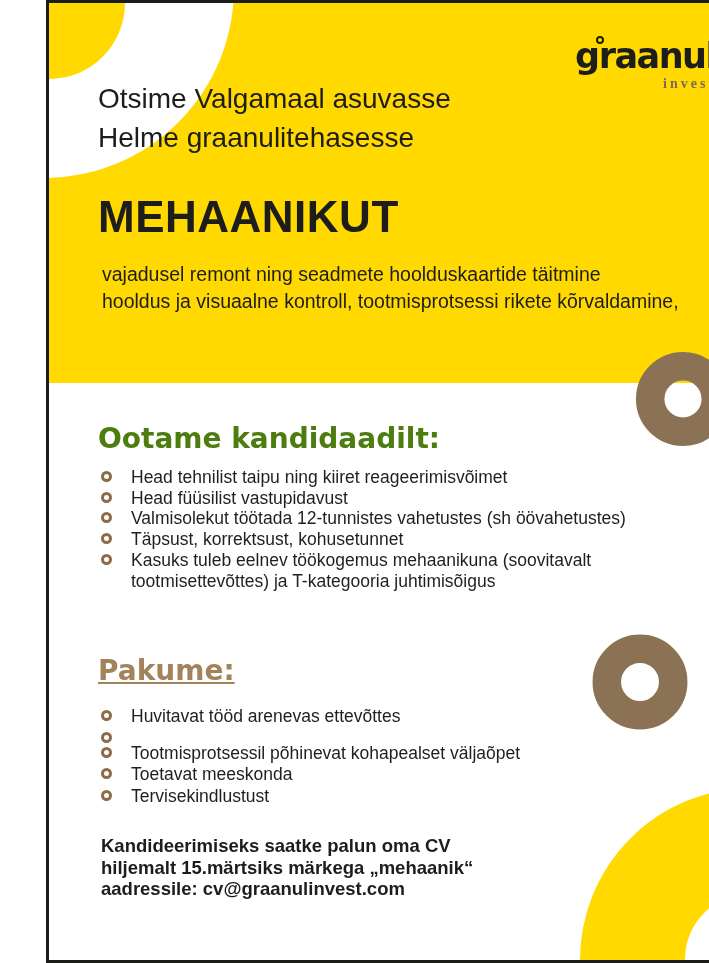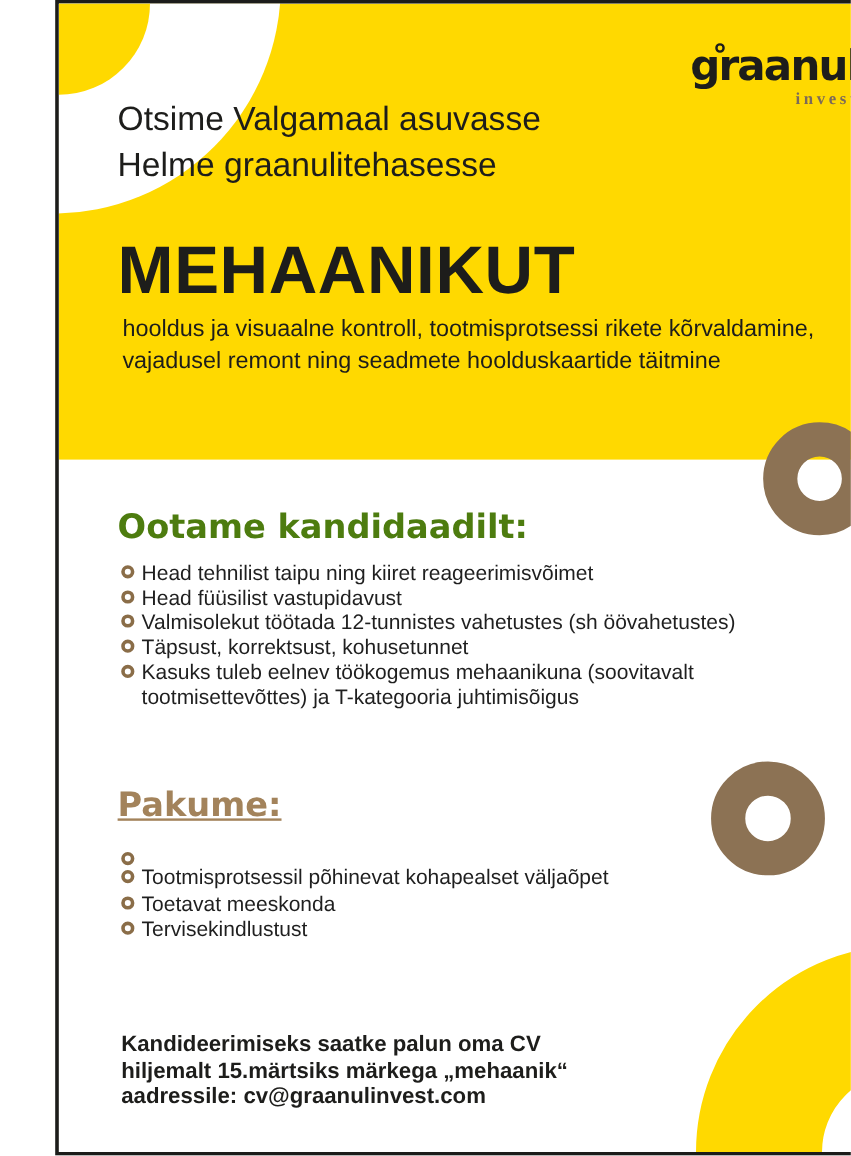--- a/index.html
+++ b/index.html
@@ -20,42 +20,42 @@
   .logo-ring {
     position:absolute; left:21px; top:-3px; width:8px; height:8px;
     border:2.5px solid #1d1d1b; border-radius:50%; box-sizing:border-box;
   }
   .logo-sub {
     font-family:Liberation Serif, serif; font-weight:bold;
     font-size:14px; line-height:1; letter-spacing:3px; margin-top:3px;
   }
 
   .intro { position:absolute; left:49px; top:76px; font-size:28px; line-height:39px; white-space:nowrap; }
-  .job-title { position:absolute; left:49px; top:189px; font-size:56px; font-weight:bold; letter-spacing:0.5px; white-space:nowrap; }
+  .job-title { position:absolute; left:49px; top:189px; font-size:44px; font-weight:bold; letter-spacing:0.5px; white-space:nowrap; }
   .job-desc { position:absolute; left:53px; top:258px; font-size:19.5px; line-height:27px; white-space:nowrap; }
 
   .section-heading {
     position:absolute; left:49px; font-family:"DejaVu Sans", sans-serif;
     font-weight:bold; font-size:28px; white-space:nowrap;
   }
   .heading-1 { top:419px; }
   .heading-2 { top:651px;text-decoration:underline; }
 
   .bullet-list { position:absolute; left:52px; width:574px; }
   .list-1 { top:464px; }
   .list-2 { top:703px; }
   .list-1 .li { line-height:20.7px; }
   .list-2 .li { line-height:21.6px; }
-  .li { display:flex; align-items:flex-start; gap:6px; font-size:17.5px; color:#1f1f1f; }
+  .li { display:flex; align-items:flex-start; gap:19px; font-size:17.5px; color:#1f1f1f; }
   .bullet {
     flex:none; width:11px; height:11px; border-radius:50%;
     box-sizing:border-box; margin-top:4px;
   }
   .footer {
-    position:absolute; left:52px; top:856px;
+    position:absolute; left:52px; top:832px;
     font-size:18.5px; font-weight:bold; line-height:21.7px; white-space:nowrap;
   }
 </style>
 </head>
 <body>
 
 <div class="poster">
 
   <svg class="decor" width="703" height="957" viewBox="0 0 703 957">
     <rect x="0" y="0" width="703" height="380" fill="#FFD900"></rect>
@@ -77,22 +77,22 @@
     </div>
 
     <div class="intro">
       <div>Otsime Valgamaal asuvasse</div>
       <div>Helme graanulitehasesse</div>
     </div>
 
     <div class="job-title">MEHAANIKUT</div>
 
     <div class="job-desc">
+      <div>vajadusel remont ning seadmete hoolduskaartide täitmine</div>
       <div>hooldus ja visuaalne kontroll, tootmisprotsessi rikete kõrvaldamine,</div>
-      <div>vajadusel remont ning seadmete hoolduskaartide täitmine</div>
     </div>
 
     <div class="section-heading heading-1" style="color:#4d7c0f;">Ootame kandidaadilt:</div>
     <div class="bullet-list list-1">
       <div class="li">
         <span class="bullet" style="border:3.5px solid #8A6D48;"></span>
         <span>Head tehnilist taipu ning kiiret reageerimisvõimet</span>
       </div>
       <div class="li">
         <span class="bullet" style="border:3.5px solid #8A6D48;"></span>
@@ -109,20 +109,24 @@
       <div class="li">
         <span class="bullet" style="border:3.5px solid #8A6D48;"></span>
         <span>Kasuks tuleb eelnev töökogemus mehaanikuna (soovitavalt tootmisettevõttes) ja T-kategooria juhtimisõigus</span>
       </div>
     </div>
 
     <div class="section-heading heading-2" style="color:#A3835B;">Pakume:</div>
     <div class="bullet-list list-2">
       <div class="li">
         <span class="bullet" style="border:3.5px solid #8A6D48;"></span>
+        <span>Huvitavat tööd arenevas ettevõttes</span>
+      </div>
+      <div class="li">
+        <span class="bullet" style="border:3.5px solid #8A6D48;"></span>
       </div>
       <div class="li">
         <span class="bullet" style="border:3.5px solid #8A6D48;"></span>
         <span>Tootmisprotsessil põhinevat kohapealset väljaõpet</span>
       </div>
       <div class="li">
         <span class="bullet" style="border:3.5px solid #8A6D48;"></span>
         <span>Toetavat meeskonda</span>
       </div>
       <div class="li">

